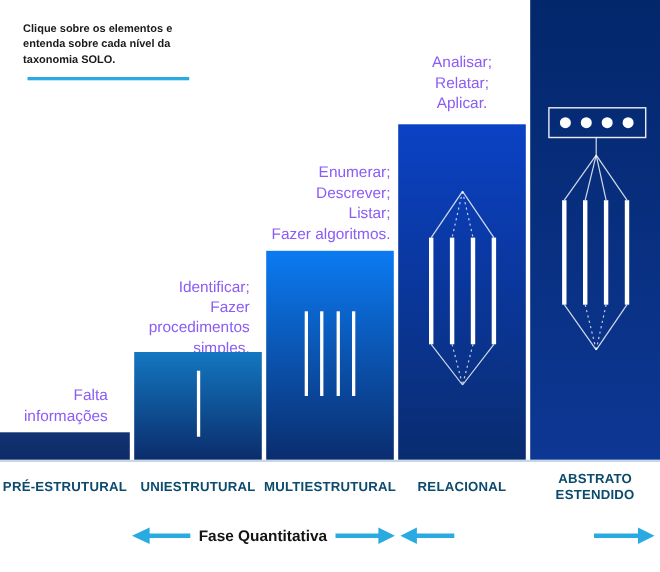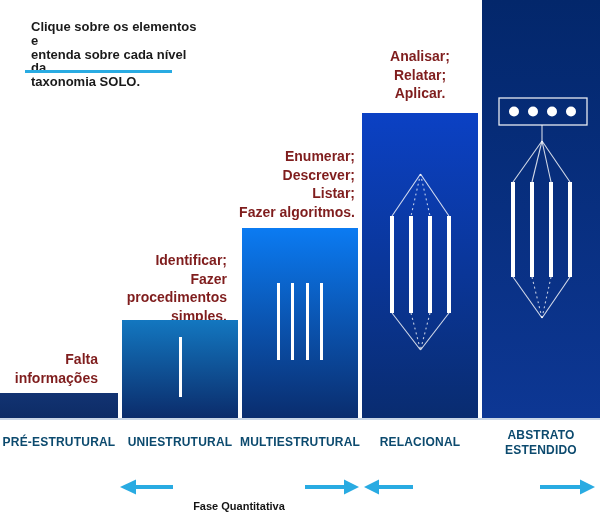--- a/index.html
+++ b/index.html
@@ -4,33 +4,33 @@
 <style>
   :root { --accent:#29ABE2; }
   html,body { margin:0; padding:0; background:#fff; }
   .stage {
     position:relative; width:600px; height:520px; background:#fff; overflow:hidden;
     font-family:"Liberation Sans","DejaVu Sans",sans-serif;
   }
   .pre { white-space:pre-line; }
 
   .intro {
-    position:absolute; left:31px; top:20px; width:170px;
-    font-size:13px; line-height:13.8px; font-weight:bold; color:#1a1a1a;
+    position:absolute; left:21px; top:20px; width:170px;
+    font-size:10px; line-height:13.8px; font-weight:bold; color:#1a1a1a;
   }
   .intro-underline {
     position:absolute; left:25px; top:70px; width:147px; height:2.5px;
     background:var(--accent);
   }
 
   .bar { position:absolute; }
   .baseline { position:absolute; left:0; top:418px; width:600px; height:2px; background:#c9d6e6; }
 
   .desc {
-    position:absolute; font-size:14px; line-height:18.5px; color:#7f1d1d; text-align:right;font-weight:bold;
+    position:absolute; font-size:14px; line-height:18.5px; color:#8b5cf6; text-align:right;
   }
   .desc.center { text-align:center; }
 
   .lvl-label {
     position:absolute; top:435px; font-size:12px; line-height:14.5px; font-weight:bold;
     color:#0c4a6e; text-align:center; letter-spacing:.2px;
   }
 
   .glyph-line { position:absolute; background:#fff; }
   .glyph-row { position:absolute; left:0; right:0; top:55px; display:flex; justify-content:center; gap:11.5px; }
@@ -39,21 +39,21 @@
   .net-solid { stroke:rgba(255,255,255,.82); stroke-width:1.1; fill:none; }
   .net-dash  { stroke:rgba(255,255,255,.75); stroke-width:1.1; fill:none; stroke-dasharray:2 3; }
   .net-bar   { fill:#fff; }
   .net-box   { fill:none; stroke:rgba(255,255,255,.9); stroke-width:1.3; }
   .net-dot   { fill:#fff; }
 
   .phase-svg { position:absolute; left:0; top:474px; }
   .arrow-line { stroke:var(--accent); stroke-width:4.2; fill:none; }
   .arrow-head { fill:var(--accent); }
   .phase-label {
-    position:absolute; top:500px; font-size:11px; font-weight:bold; color:#141414; text-align:center;
+    position:absolute; top:479px; font-size:14px; font-weight:bold; color:#141414; text-align:center;
   }
 </style>
 </head>
 <body>
 
 <div class="stage">
 
   <div class="intro pre">Clique sobre os elementos e
 entenda sobre cada nível da
 taxonomia SOLO.</div>

